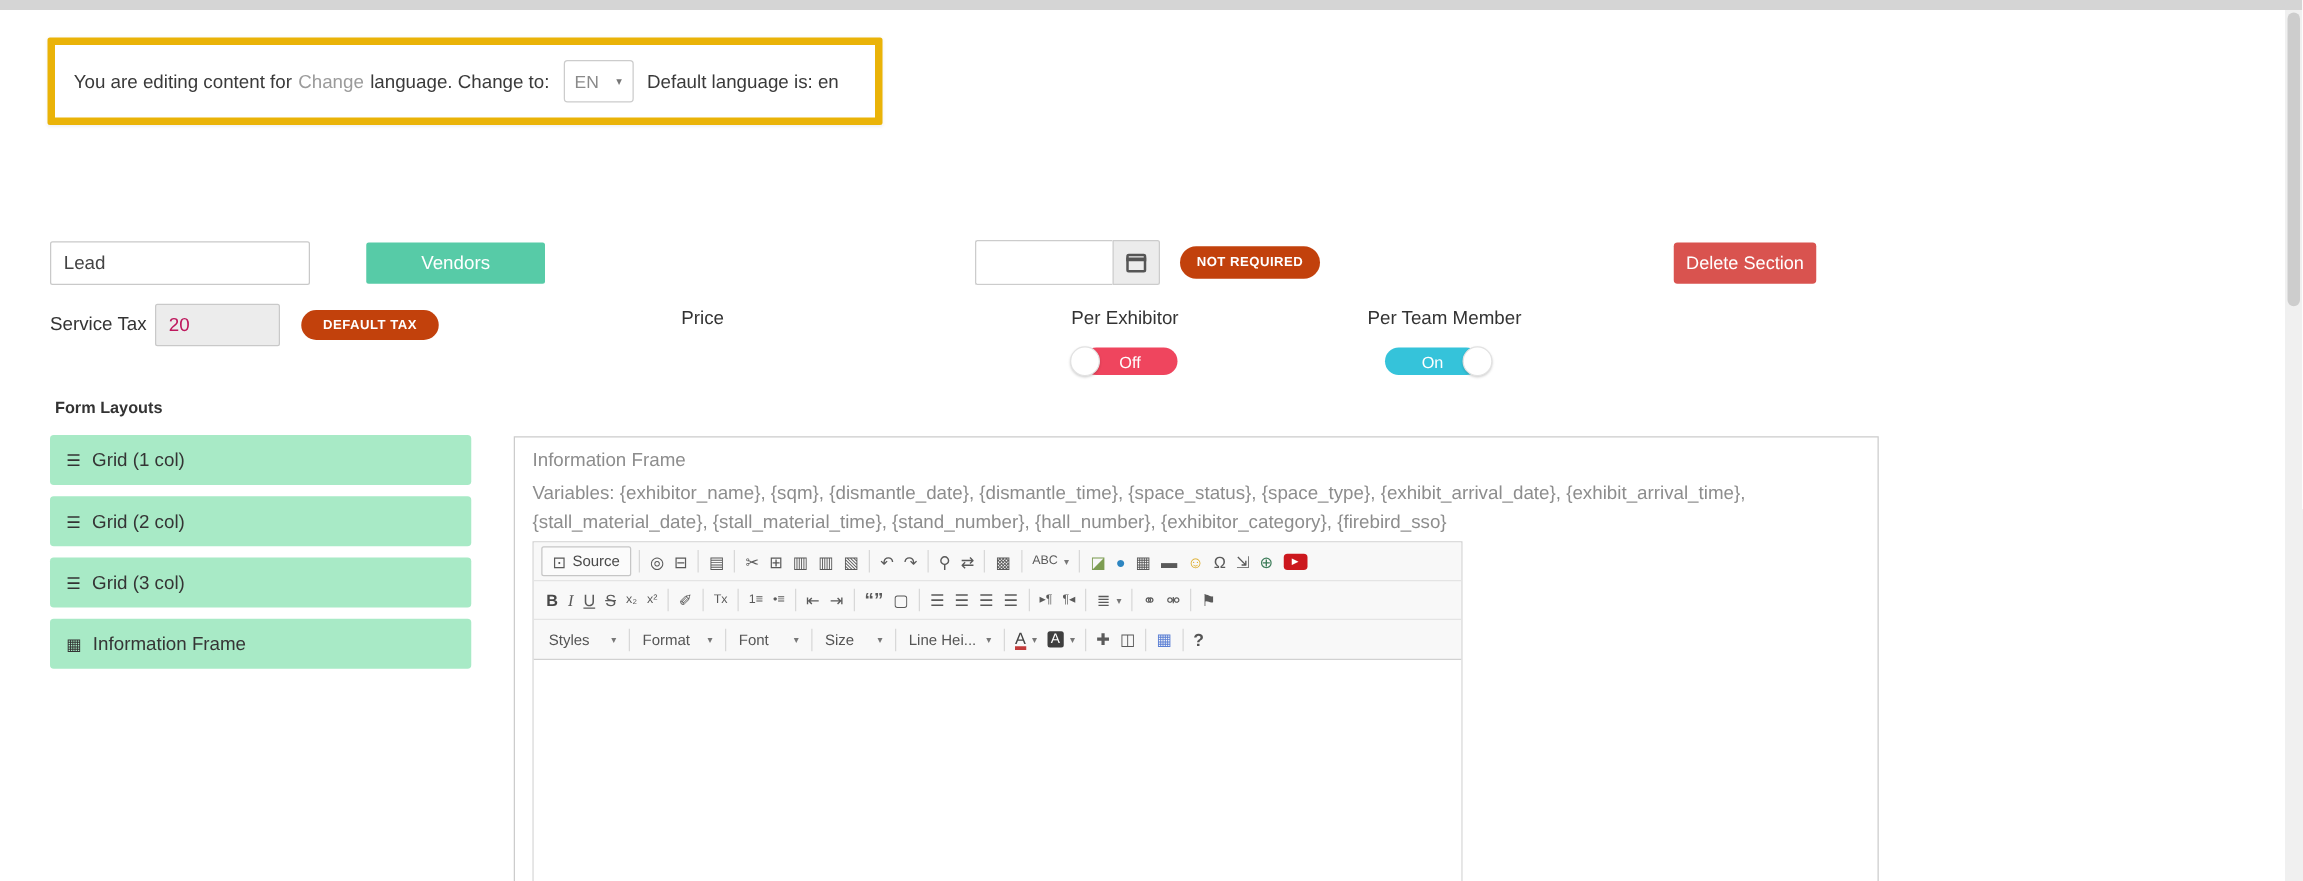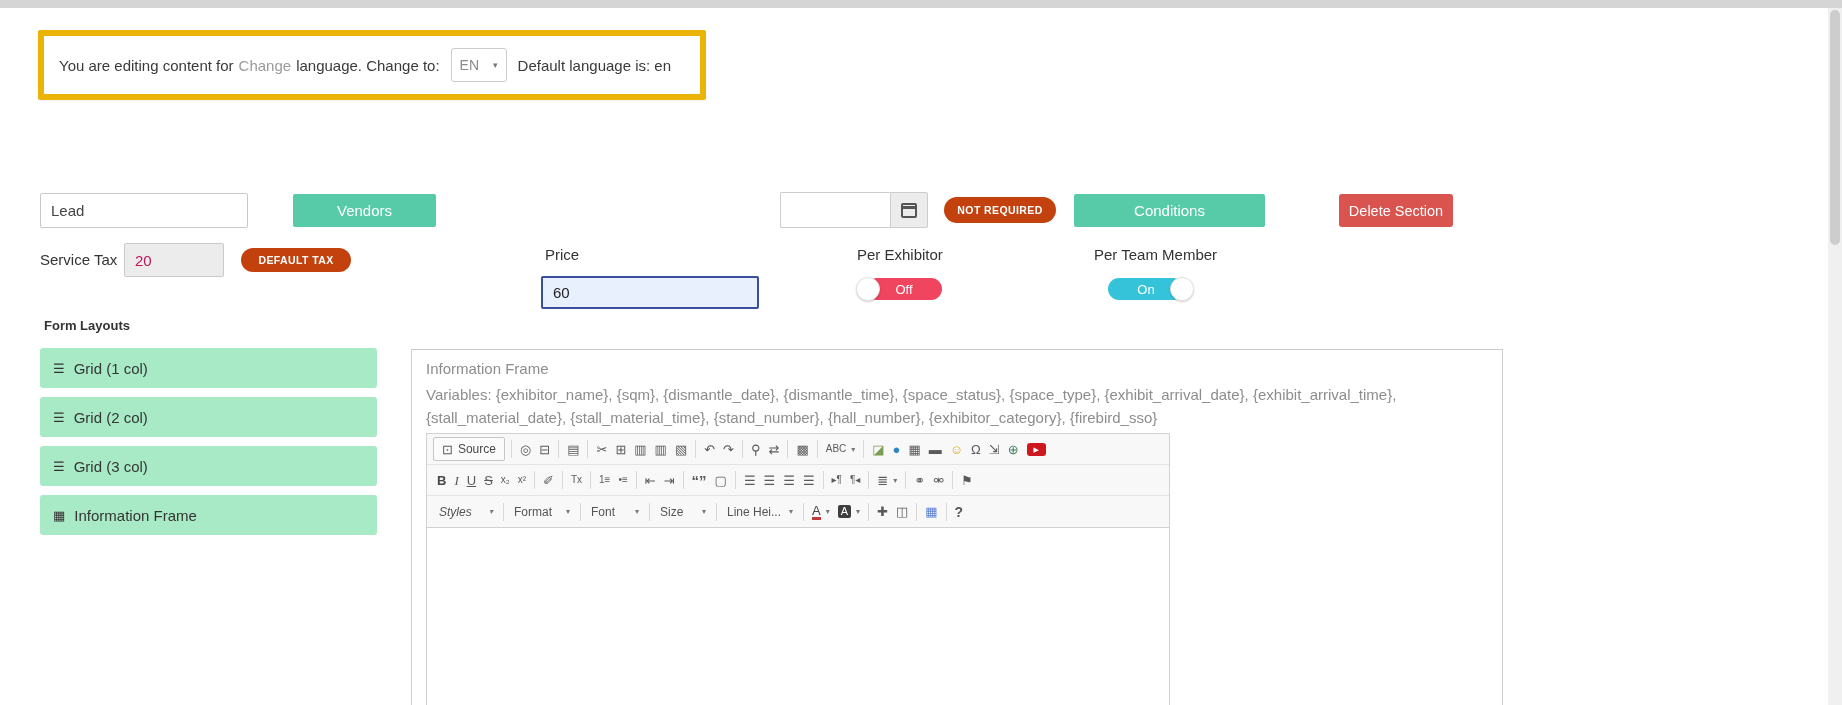--- a/index.html
+++ b/index.html
@@ -127,29 +127,27 @@
   <div class="btn vendors">Vendors</div>
 
   <div class="date-group">
     <input class="date-input" value="" style="">
     <div class="date-addon">
       <span class="cal-icon"></span>
     </div>
   </div>
 
   <div class="badge not-required">NOT REQUIRED</div>
-  <div class="btn conditions">Conditions</div>
   <div class="btn delete-section">Delete Section</div>
 
   <div class="lbl service-tax-label">Service Tax</div>
   <input class="input tax-input" disabled="" value="20" style="">
   <div class="badge default-tax">DEFAULT TAX</div>
 
   <div class="lbl price-label">Price</div>
-  <input class="input price-input" value="60" style="">
 
   <div class="lbl per-ex-label">Per Exhibitor</div>
   <div class="toggle toggle-off">
     <div class="toggle-track">
       <span>Off</span>
     </div>
     <div class="toggle-knob"></div>
   </div>
 
   <div class="lbl per-tm-label">Per Team Member</div>
@@ -347,21 +345,21 @@
             </span>
             <span class="tb-btn">
               <span class="g">⚮</span>
             </span>
             <span class="tb-sep"></span>
             <span class="tb-btn">
               <span class="g">⚑</span>
             </span>
           </div>
           <div class="tb-row">
-            <span class="tb-combo" style="min-width: 66px; font-style: italic;">
+            <span class="tb-combo" style="min-width: 66px;">
               <span class="cmb-lbl">Styles</span>
               <span class="caret">▾</span>
             </span>
             <span class="tb-sep"></span>
             <span class="tb-combo" style="min-width: 68px;">
               <span class="cmb-lbl">Format</span>
               <span class="caret">▾</span>
             </span>
             <span class="tb-sep"></span>
             <span class="tb-combo" style="min-width: 60px;">

